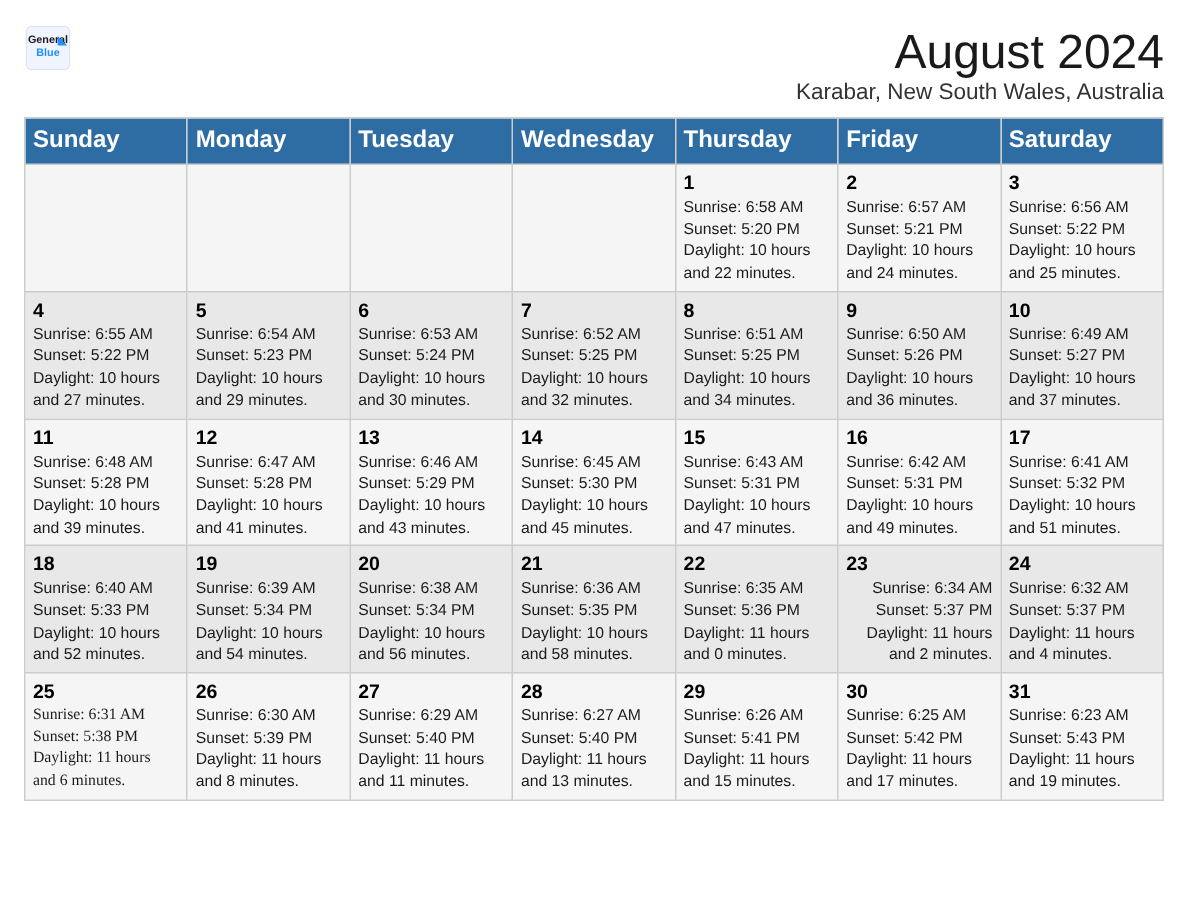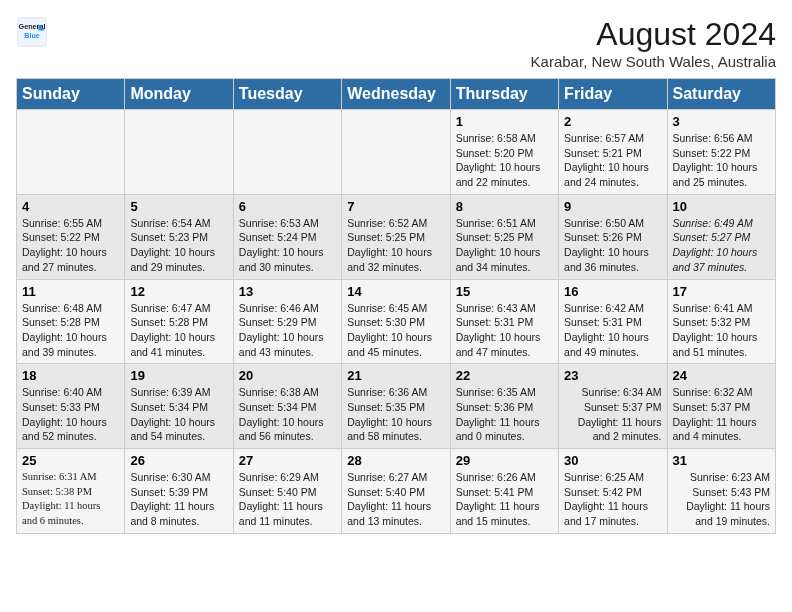--- a/index.html
+++ b/index.html
@@ -175,21 +175,21 @@
         </td>
         <td>
           <span class="day-num">9</span>
           <div class="day-info" style="white-space: pre-line;">Sunrise: 6:50 AM
 Sunset: 5:26 PM
 Daylight: 10 hours
 and 36 minutes.</div>
         </td>
         <td>
           <span class="day-num">10</span>
-          <div class="day-info" style="white-space: pre-line; font-style: italic;">Sunrise: 6:49 AM
+          <div class="day-info" style="white-space: pre-line;">Sunrise: 6:49 AM
 Sunset: 5:27 PM
 Daylight: 10 hours
 and 37 minutes.</div>
         </td>
       </tr>
       <tr>
         <td>
           <span class="day-num">11</span>
           <div class="day-info" style="white-space: pre-line;">Sunrise: 6:48 AM
 Sunset: 5:28 PM
@@ -328,20 +328,20 @@
         </td>
         <td>
           <span class="day-num">30</span>
           <div class="day-info" style="white-space: pre-line;">Sunrise: 6:25 AM
 Sunset: 5:42 PM
 Daylight: 11 hours
 and 17 minutes.</div>
         </td>
         <td>
           <span class="day-num">31</span>
-          <div class="day-info" style="white-space: pre-line; text-align: right;">Sunrise: 6:23 AM
+          <div class="day-info" style="white-space: pre-line;">Sunrise: 6:23 AM
 Sunset: 5:43 PM
 Daylight: 11 hours
 and 19 minutes.</div>
         </td>
       </tr>
     </tbody>
 </table>
 
 </body></html>

